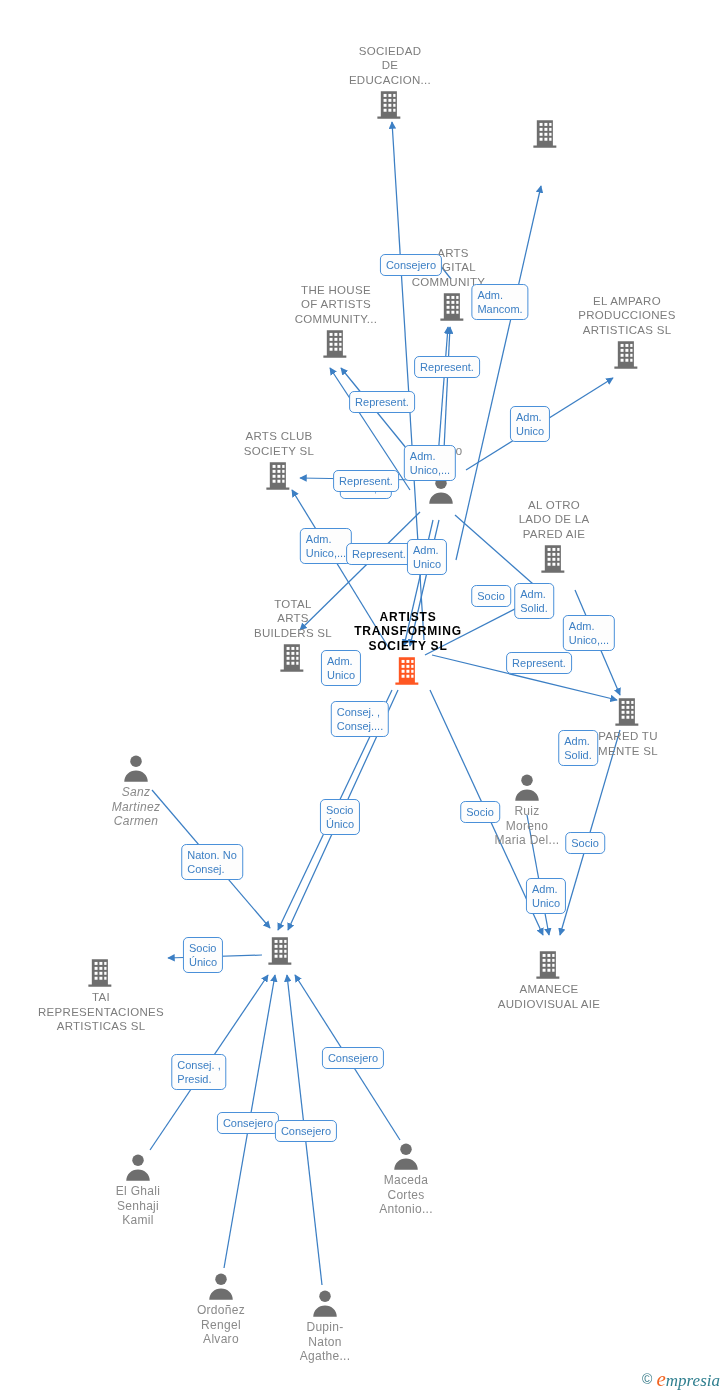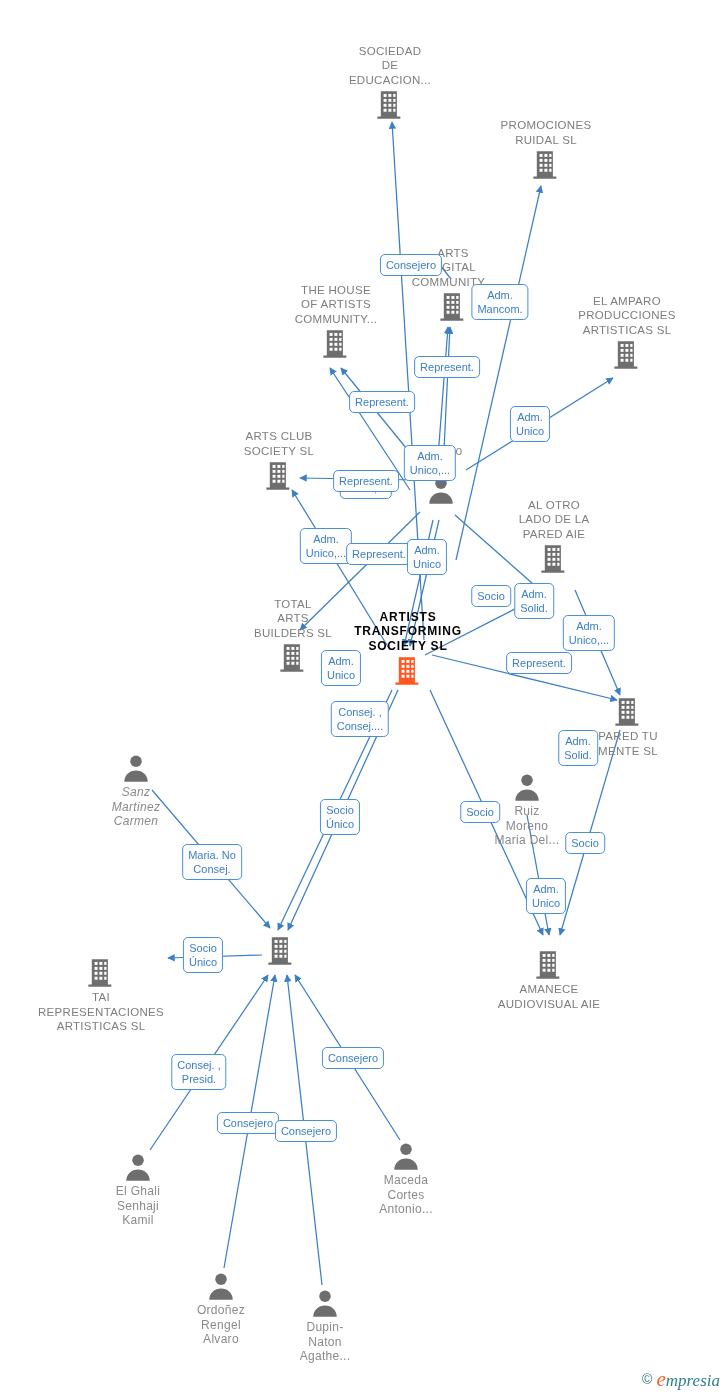--- a/index.html
+++ b/index.html
@@ -57,21 +57,21 @@
 
   .elabel {
     position: absolute;
     box-sizing: border-box;
     background: #fdfdfd;
     border: 1.2px solid #4a90d9;
     border-radius: 5px;
     color: #3c7fc4;
     font-size: 11px;
     line-height: 14px;
-    text-align: center;
+    text-align: left;
     padding: 3px 5px;
     white-space: pre-line;
     transform: translate(-50%, -50%);
   }
   .watermark {
     position: absolute;
     right: 8px;
     bottom: 8px;
     font-size: 17px;
     color: #2f7f8f;
@@ -151,22 +151,20 @@
             <rect x="6.4" y="12.9" width="2.6" height="2.6" fill="#fff"></rect>
             <rect x="10.6" y="12.9" width="2.6" height="2.6" fill="#fff"></rect>
             <rect x="14.8" y="12.9" width="2.0" height="2.6" fill="#fff"></rect>
             <rect x="6.4" y="17.2" width="2.6" height="2.6" fill="#fff"></rect>
             <rect x="10.6" y="17.2" width="2.6" height="2.6" fill="#fff"></rect>
             <rect x="14.8" y="17.2" width="2.0" height="2.6" fill="#fff"></rect>
           </svg>
         </span>
       </div>
       <div class="node company caption-above" style="left: 546px; top: 118px;">
-        <div class="caption">PROMOCIONES
-RUIDAL SL</div>
         <span class="glyph">
           <svg width="28" height="31" viewBox="0 0 24 27">
             <path fill="#6e6e6e" d="M4 2h14v22h3v2H1v-2h3V2z"></path>
             <rect x="6.4" y="4.3" width="2.6" height="2.6" fill="#fff"></rect>
             <rect x="10.6" y="4.3" width="2.6" height="2.6" fill="#fff"></rect>
             <rect x="14.8" y="4.3" width="2.0" height="2.6" fill="#fff"></rect>
             <rect x="6.4" y="8.6" width="2.6" height="2.6" fill="#fff"></rect>
             <rect x="10.6" y="8.6" width="2.6" height="2.6" fill="#fff"></rect>
             <rect x="14.8" y="8.6" width="2.0" height="2.6" fill="#fff"></rect>
             <rect x="6.4" y="12.9" width="2.6" height="2.6" fill="#fff"></rect>
@@ -517,21 +515,21 @@
       <div class="elabel" style="left: 341px; top: 668px;">Adm.
 Unico</div>
       <div class="elabel" style="left: 360px; top: 719px;">Consej. ,
 Consej....</div>
       <div class="elabel" style="left: 578px; top: 748px;">Adm.
 Solid.</div>
       <div class="elabel" style="left: 340px; top: 817px;">Socio
 Único</div>
       <div class="elabel" style="left: 480px; top: 812px;">Socio</div>
       <div class="elabel" style="left: 585px; top: 843px;">Socio</div>
-      <div class="elabel" style="left: 212px; top: 862px;">Maria.  No
+      <div class="elabel" style="left: 212px; top: 862px;">Naton.  No
 Consej.</div>
       <div class="elabel" style="left: 546px; top: 896px;">Adm.
 Unico</div>
       <div class="elabel" style="left: 203px; top: 955px;">Socio
 Único</div>
       <div class="elabel" style="left: 353px; top: 1058px;">Consejero</div>
       <div class="elabel" style="left: 199px; top: 1072px;">Consej. ,
 Presid.</div>
       <div class="elabel" style="left: 248px; top: 1123px;">Consejero</div>
       <div class="elabel" style="left: 306px; top: 1131px;">Consejero</div>

